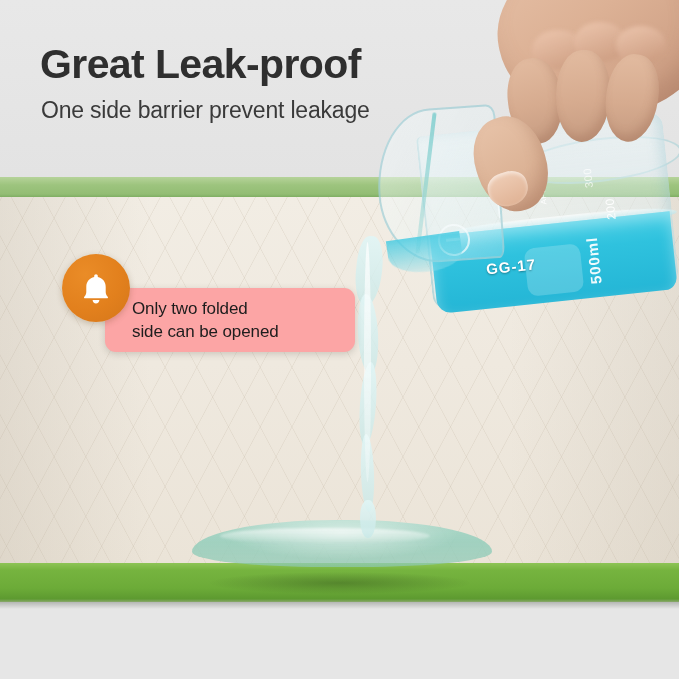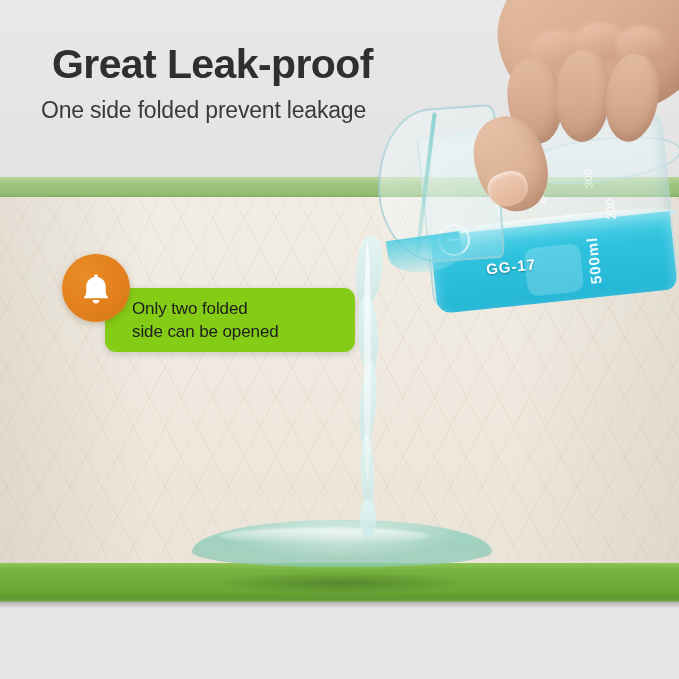--- a/index.html
+++ b/index.html
@@ -6,21 +6,21 @@
   body{
     width:679px;height:679px;overflow:hidden;
     font-family:"Liberation Sans", sans-serif;
     background:#e6e6e6;
   }
   #stage{position:relative;width:679px;height:679px;background:#e6e6e6;overflow:hidden;}
 
   
   #header{position:absolute;left:0;top:0;width:679px;height:177px;
           background:linear-gradient(180deg,#e8e8e8 0%,#e5e5e5 60%,#e3e3e3 100%);}
-  #headline{position:absolute;left:52px;top:44px;font-size:41px;font-weight:700;
+  #headline{position:absolute;left:40px;top:44px;font-size:41px;font-weight:700;
             letter-spacing:-0.6px;color:#2f2f2f;white-space:nowrap;line-height:1;}
   #subhead{position:absolute;left:41px;top:97px;font-size:23px;font-weight:400;
            letter-spacing:-0.2px;color:#3a3a3a;white-space:nowrap;line-height:1.2;}
 
   
   #mat{position:absolute;left:0;top:177px;width:679px;height:425px;overflow:hidden;}
   #mat-top-edge{position:absolute;left:0;top:0;width:679px;height:20px;
      background:linear-gradient(180deg,#b6d39a 0%,#9dc47e 40%,#93bd74 85%,#7fae63 100%);}
   #mat-surface{position:absolute;left:0;top:20px;width:679px;height:366px;
      background:
@@ -119,36 +119,36 @@
      transform:rotate(-18deg);box-shadow:inset -5px -8px 14px rgba(150,100,75,.28);}
   #nail{position:absolute;left:48px;top:172px;width:40px;height:34px;border-radius:46% 46% 54% 54%;
      background:linear-gradient(170deg,#f0cfb8,#dfb193);transform:rotate(-16deg);
      box-shadow:inset 0 2px 4px rgba(255,255,255,.6);}
   #wrist{position:absolute;left:132px;top:-92px;width:150px;height:150px;
      background:linear-gradient(150deg,#e0b99e,#caa086);transform:rotate(-16deg);
      border-radius:24% 30% 36% 30%;}
 
   
   #tooltip{position:absolute;left:105px;top:288px;width:250px;height:64px;border-radius:11px;
-     background:#84cc16;box-shadow:0 2px 7px rgba(60,55,45,.20);}
+     background:#fca5a5;box-shadow:0 2px 7px rgba(60,55,45,.20);}
   #tooltip-text{position:absolute;left:27px;top:10px;width:216px;font-size:17px;line-height:1.35;
      color:#1d1d1d;letter-spacing:-.1px;}
   #badge{position:absolute;left:62px;top:254px;width:68px;height:68px;border-radius:50%;
      background:radial-gradient(circle at 34% 30%,#ea8c27 0%,#e2801d 55%,#d4761a 100%);
      box-shadow:0 2px 6px rgba(90,60,20,.25);}
   #bell{position:absolute;left:50%;top:50%;transform:translate(-50%,-50%);}
 </style>
 </head>
 <body>
 
 <div id="stage">
 
   <div id="header">
     <div id="headline">Great Leak-proof</div>
-    <div id="subhead">One side folded prevent leakage</div>
+    <div id="subhead">One side barrier prevent leakage</div>
   </div>
 
   <div id="mat">
     <div id="mat-top-edge"></div>
     <div id="mat-surface"></div>
     <div id="mat-shade-l"></div>
     <div id="mat-shade-r"></div>
     <div id="mat-bottom-edge">
       <div id="mat-wet-spot"></div>
     </div>

